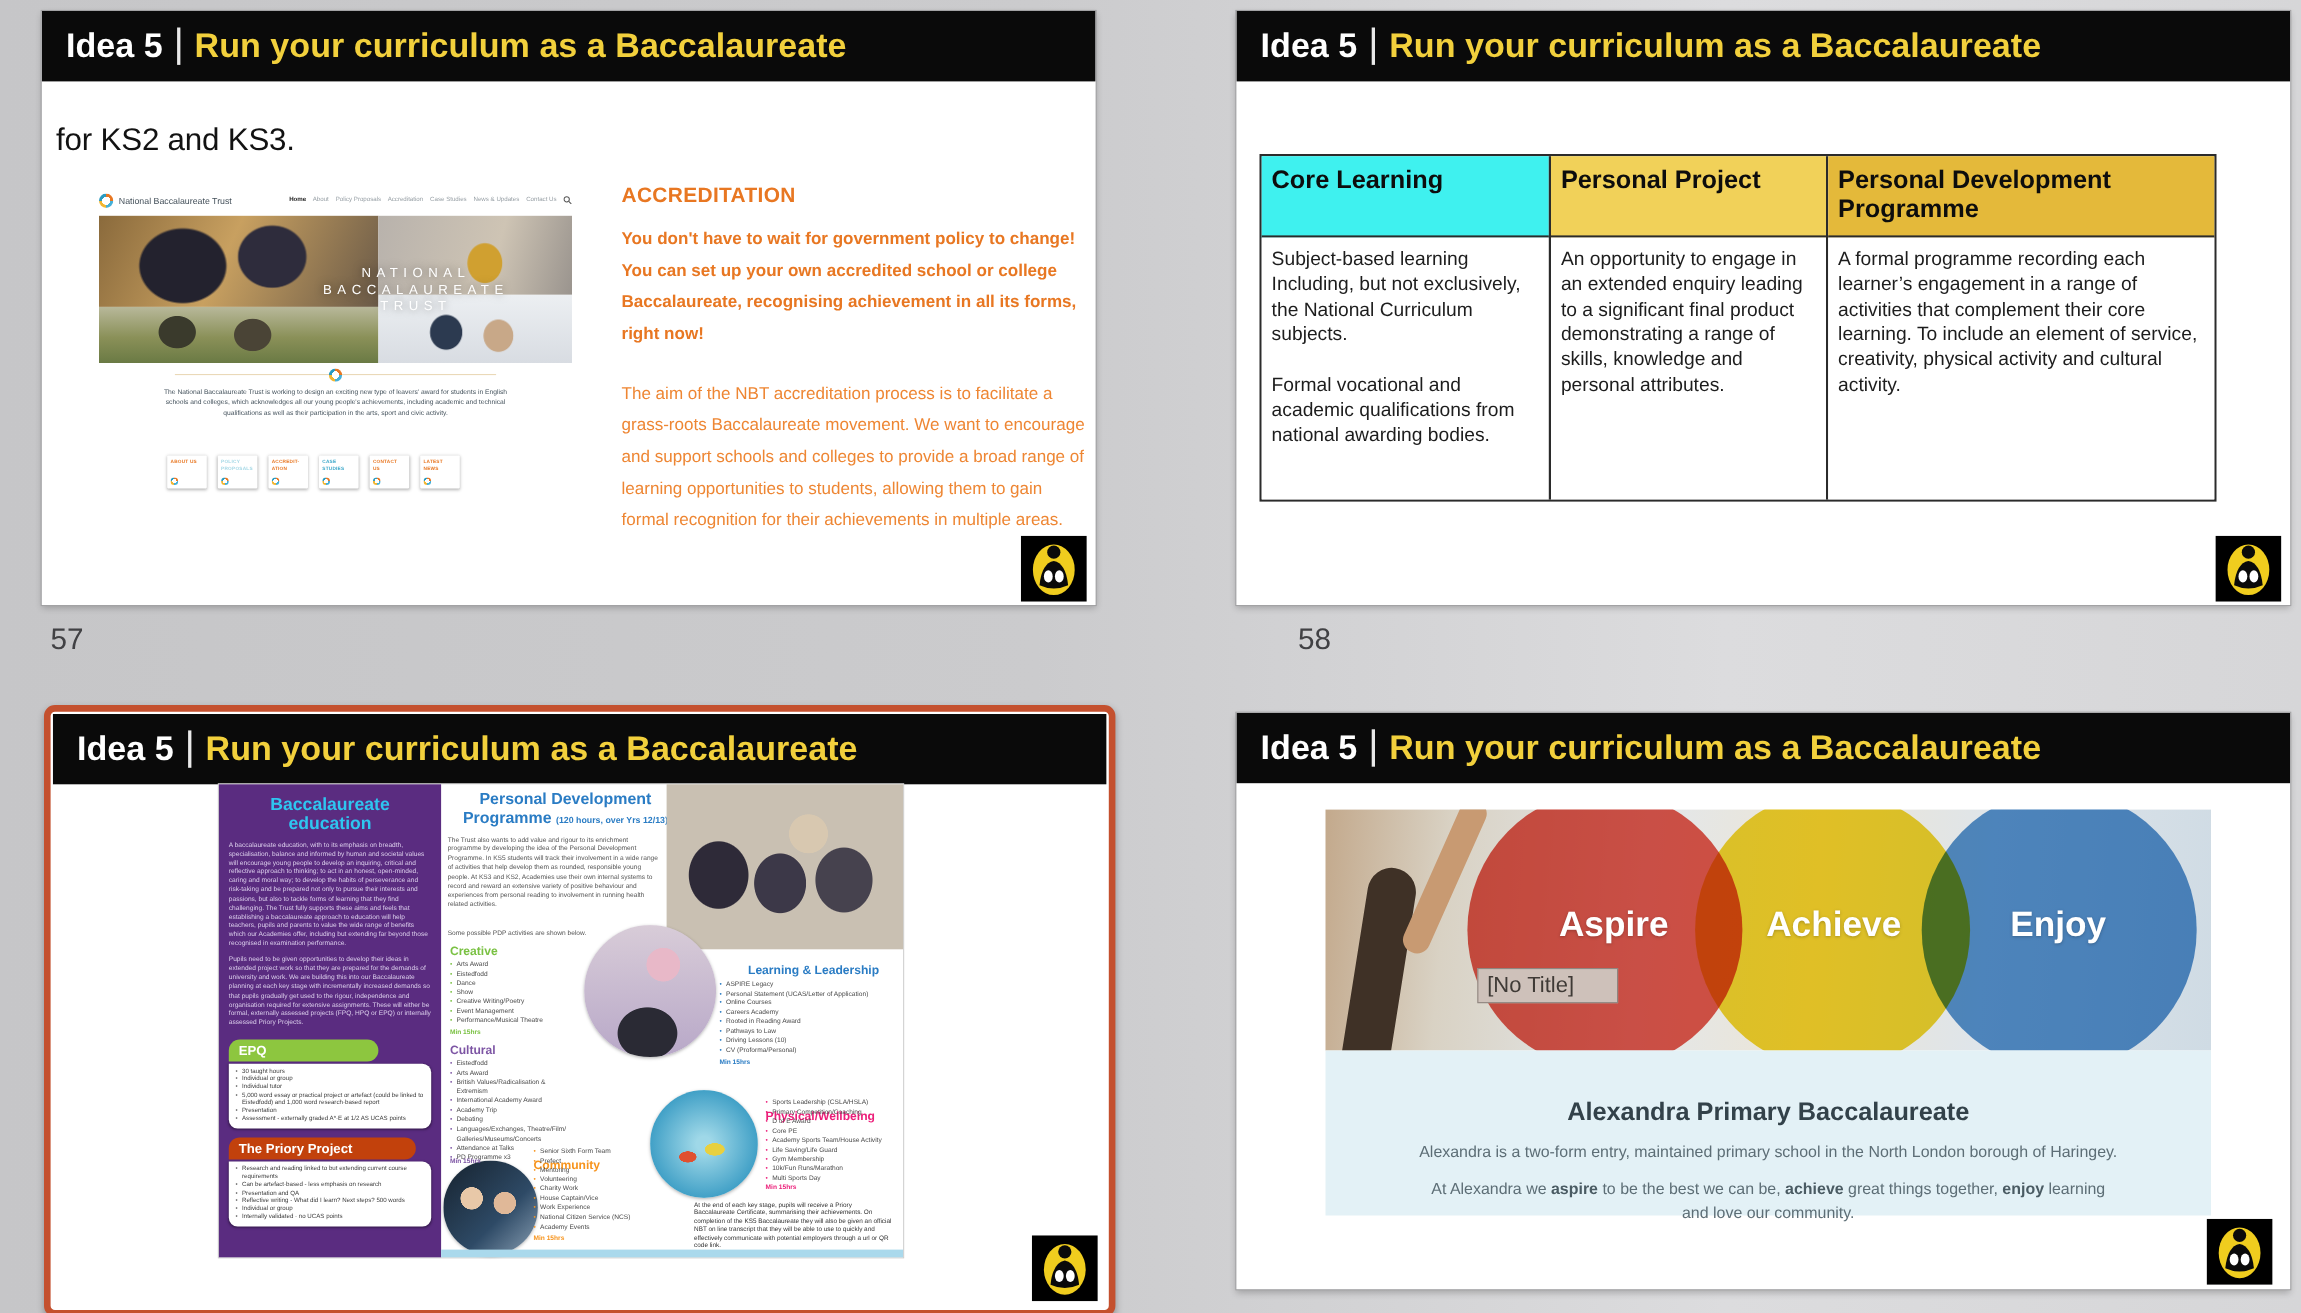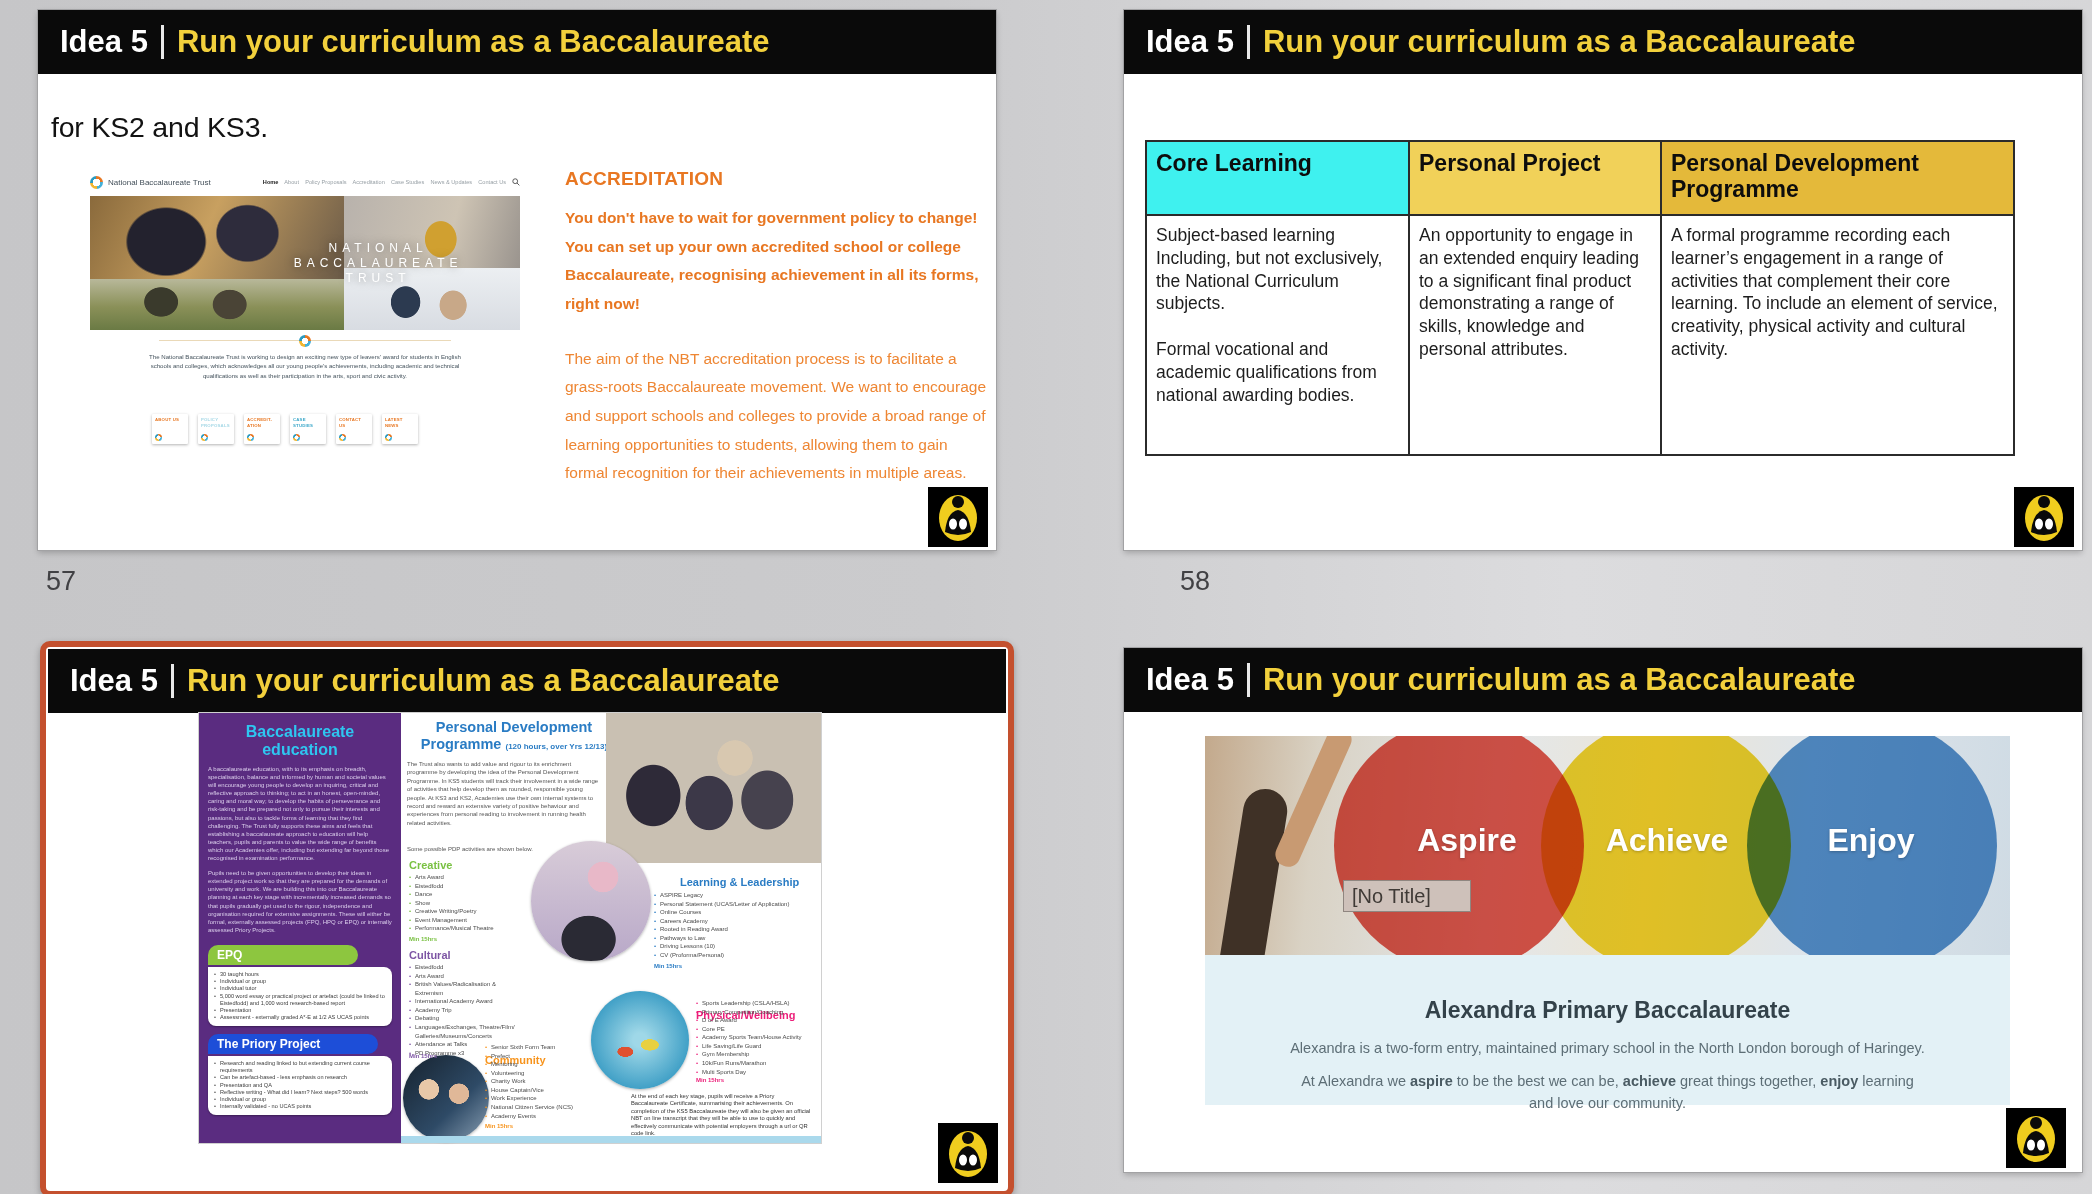--- a/index.html
+++ b/index.html
@@ -48,21 +48,21 @@
   .tcol{box-sizing:border-box;}
   .tcol + .tcol{border-left:2px solid #2b2b2b;}
   .th{height:74px;box-sizing:border-box;padding:8px 9px;font-size:23px;font-weight:bold;color:#0d0d0d;line-height:1.15;
       border-bottom:2px solid #2b2b2b;}
   .td{height:238px;box-sizing:border-box;padding:8px 9px;font-size:17.5px;color:#1d1d1d;line-height:1.3;background:#fff;}
   
   .poster{position:absolute;left:151px;top:64px;width:622px;height:430px;background:#fff;box-shadow:0 0 0 1px #d0d0d0;}
   .purple{position:absolute;left:0;top:0;width:202px;height:430px;background:#5a2c80;box-sizing:border-box;padding:10px 9px;}
   .ptitle{text-align:center;font-size:16px;font-weight:bold;color:#2ec6f0;margin-bottom:6px;}
   .ppara{font-size:6px;line-height:1.35;color:#dccfec;margin-bottom:7px;}
-  .gbar{width:150px;height:20px;border-radius:10px 10px 10px 0;color:#fff;font-weight:bold;font-size:12px;line-height:20px;
+  .gbar{width:136px;height:20px;border-radius:10px 10px 10px 0;color:#fff;font-weight:bold;font-size:12px;line-height:20px;
         padding-left:9px;box-sizing:border-box;}
   .wbox{background:#fff;border-radius:0 8px 8px 8px;padding:4px 6px;margin:2px 0 8px 0;box-shadow:0 1px 2px rgba(0,0,0,.35);}
   .pli{position:relative;padding-left:6px;color:#3c3c3c;}
   .pli::before{content:"•";position:absolute;left:0;color:var(--bc,#666);}
   .f56{font-size:5.6px;line-height:1.3;}
   .f60{font-size:6px;line-height:1.43;color:#4a4a4a;}
   .sec-t{position:absolute;font-size:11px;font-weight:bold;}
   .minl{position:absolute;font-size:6px;font-weight:bold;}
   .pdp-h{position:absolute;left:205px;top:6px;width:220px;text-align:center;color:#2a7cc4;font-weight:bold;font-size:14.5px;line-height:1.15;}
   .pdp-hours{font-size:8px;font-weight:bold;}
@@ -225,21 +225,21 @@
           <div class="ppara" style="margin-bottom:11px;">Pupils need to be given opportunities to develop their ideas in extended project work so that they are prepared for the demands of university and work. We are building this into our Baccalaureate planning at each key stage with incrementally increased demands so that pupils gradually get used to the rigour, independence and organisation required for extensive assignments. These will either be formal, externally assessed projects (FPQ, HPQ or EPQ) or internally assessed Priory Projects.</div>
           <div class="gbar" style="background: rgb(141, 198, 63);">EPQ</div>
           <div class="wbox" style="--bc:#555;">
               <div class="pli f56">30 taught hours</div>
               <div class="pli f56">Individual or group</div>
               <div class="pli f56">Individual tutor</div>
               <div class="pli f56">5,000 word essay or practical project or artefact (could be linked to Eistedfodd) and 1,000 word research-based report</div>
               <div class="pli f56">Presentation</div>
               <div class="pli f56">Assessment - externally graded A*-E at 1/2 AS UCAS points</div>
             </div>
-          <div class="gbar" style="width: 170px; background: #1d4ed8;">The Priory Project</div>
+          <div class="gbar" style="width: 170px; background: #c2410c;">The Priory Project</div>
           <div class="wbox" style="--bc:#555;">
               <div class="pli f56">Research and reading linked to but extending current course requirements</div>
               <div class="pli f56">Can be artefact-based - less emphasis on research</div>
               <div class="pli f56">Presentation and QA</div>
               <div class="pli f56">Reflective writing - What did I learn? Next steps? 500 words</div>
               <div class="pli f56">Individual or group</div>
               <div class="pli f56">Internally validated - no UCAS points</div>
             </div>
         </div>
 

